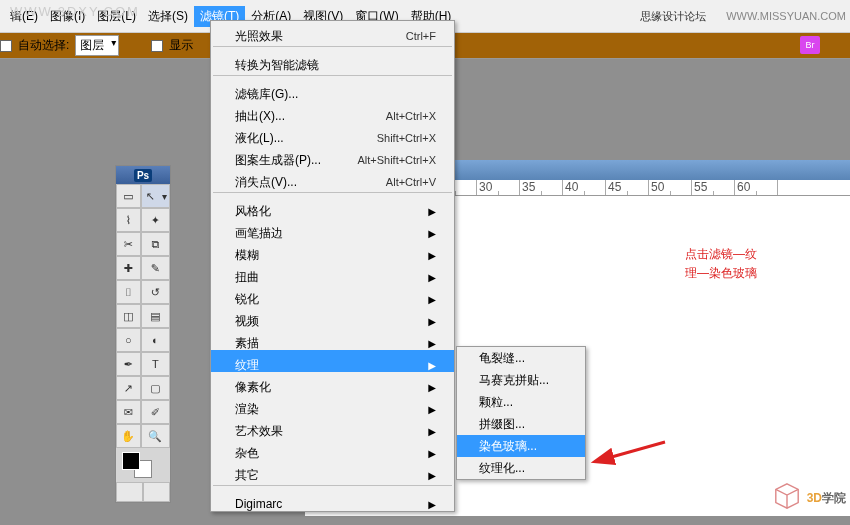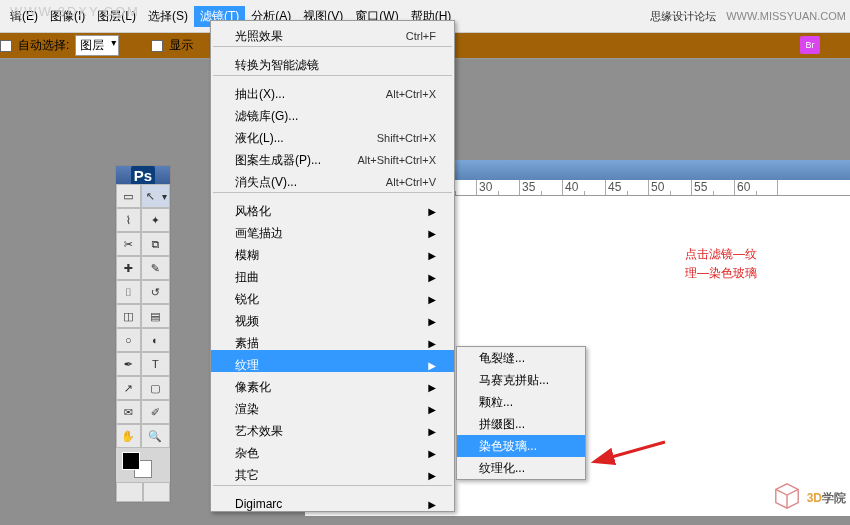--- a/index.html
+++ b/index.html
@@ -22,21 +22,21 @@
 .dropdown .sc{color:#333;font-size:11px}
 .dropdown .ar{font-size:10px;margin-left:8px}
 .dropdown hr{border:none;border-top:1px solid #c0c0c0;margin:3px 2px}
 
 .submenu{position:absolute;top:346px;left:456px;width:130px;background:#f0f0f0;border:1px solid #9b9b9b;box-shadow:2px 2px 4px rgba(0,0,0,.3);z-index:60}
 .submenu .row{display:flex;align-items:center;height:22px;padding:0 12px 0 22px;cursor:default}
 .submenu .row.hl{background:#3399ff;color:#fff}
 
 .toolbox{position:absolute;top:165px;left:115px;width:56px;background:#d6d6d6;border:1px solid #888}
 .toolbox .hdr{height:18px;background:linear-gradient(#5a7fb8,#3a5f98);display:flex;align-items:center;justify-content:center}
-.toolbox .hdr .ps{background:#0a3d7a;color:#fff;font-size:15px;font-weight:bold;padding:1px 3px;border-radius:2px}
+.toolbox .hdr .ps{background:#0a3d7a;color:#fff;font-size:10px;font-weight:bold;padding:1px 3px;border-radius:2px}
 .toolbox .grid{display:grid;grid-template-columns:1fr 1fr}
 .toolbox .t{height:24px;border:1px solid #bbb;background:#e8e8e8;display:flex;align-items:center;justify-content:center;font-size:11px;color:#333}
 .toolbox .t.sel{background:#cfd8e8}
 .toolbox .sw{height:34px;position:relative;grid-column:1/3}
 .toolbox .sw .fg{position:absolute;width:18px;height:18px;background:#000;border:1px solid #fff;left:6px;top:4px}
 .toolbox .sw .bg{position:absolute;width:18px;height:18px;background:#fff;border:1px solid #888;left:18px;top:12px}
 .toolbox .qm{height:20px;grid-column:1/3;display:flex}
 .toolbox .qm div{flex:1;border:1px solid #bbb;background:#e8e8e8}
 
 .docwin{position:absolute;top:160px;left:305px;right:0;bottom:10px}
@@ -68,21 +68,21 @@
   <span class="mi">图像(I)</span>
   <span class="mi">图层(L)</span>
   <span class="mi">选择(S)</span>
   <span class="mi active">滤镜(T)</span>
   <span class="mi">分析(A)</span>
   <span class="mi">视图(V)</span>
   <span class="mi">窗口(W)</span>
   <span class="mi">帮助(H)</span>
   <span class="spacer"></span>
   <span class="rt">思缘设计论坛</span>
-  <span class="rt" style="margin-left:10px;color:#888">WWW.MISSYUAN.COM</span>
+  <span class="rt" style="margin-left:20px;color:#888">WWW.MISSYUAN.COM</span>
 </div>
 
 <div class="toolbar">
   <span class="cb"></span>
   <span>自动选择:</span>
   <span class="sel">图层</span>
   <span style="width:20px"></span>
   <span class="cb"></span>
   <span>显示</span>
 </div>
@@ -93,25 +93,25 @@
     <div class="row">
       <span class="lab">光照效果</span>
       <span class="sc">Ctrl+F</span>
     </div>
     <hr>
     <div class="row">
       <span class="lab">转换为智能滤镜</span>
     </div>
     <hr>
     <div class="row">
+      <span class="lab">滤镜库(G)...</span>
+    </div>
+    <div class="row">
       <span class="lab">抽出(X)...</span>
       <span class="sc">Alt+Ctrl+X</span>
-    </div>
-    <div class="row">
-      <span class="lab">滤镜库(G)...</span>
     </div>
     <div class="row">
       <span class="lab">液化(L)...</span>
       <span class="sc">Shift+Ctrl+X</span>
     </div>
     <div class="row">
       <span class="lab">图案生成器(P)...</span>
       <span class="sc">Alt+Shift+Ctrl+X</span>
     </div>
     <div class="row">

